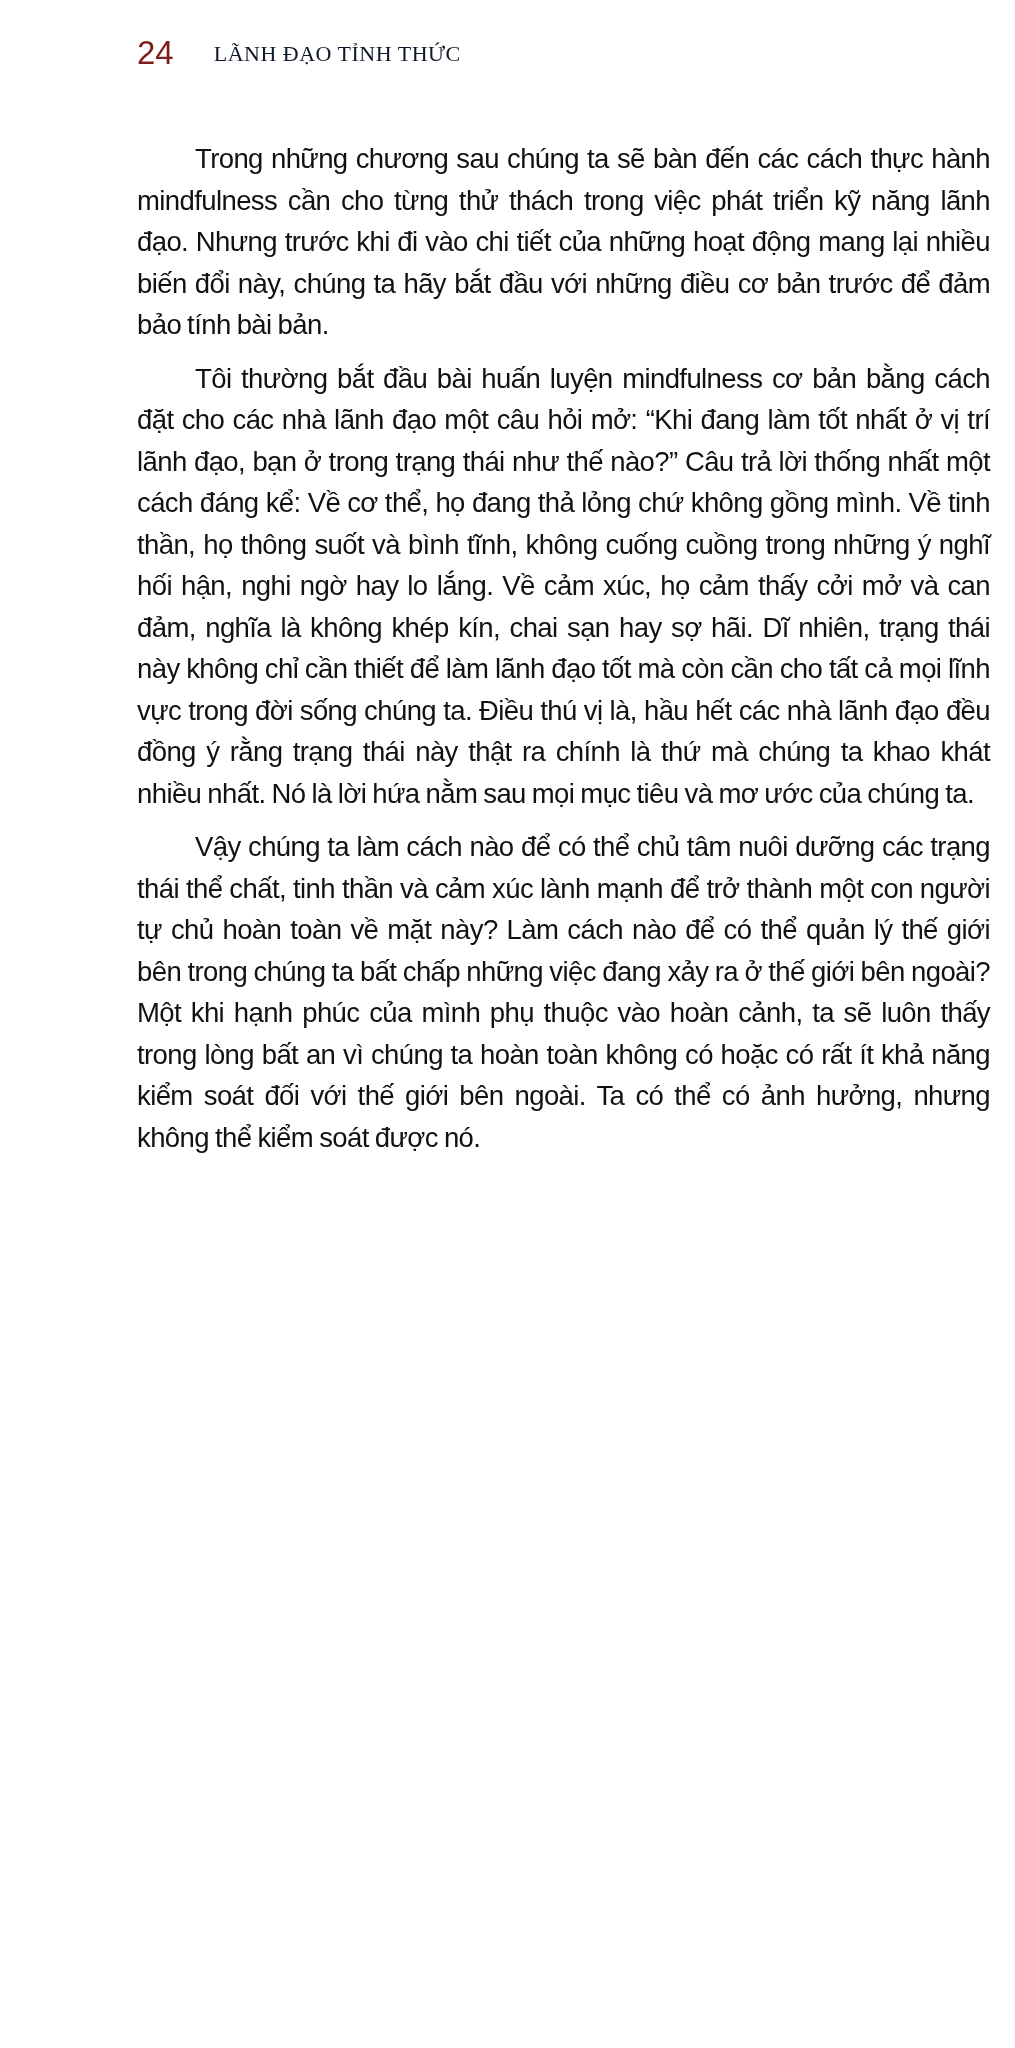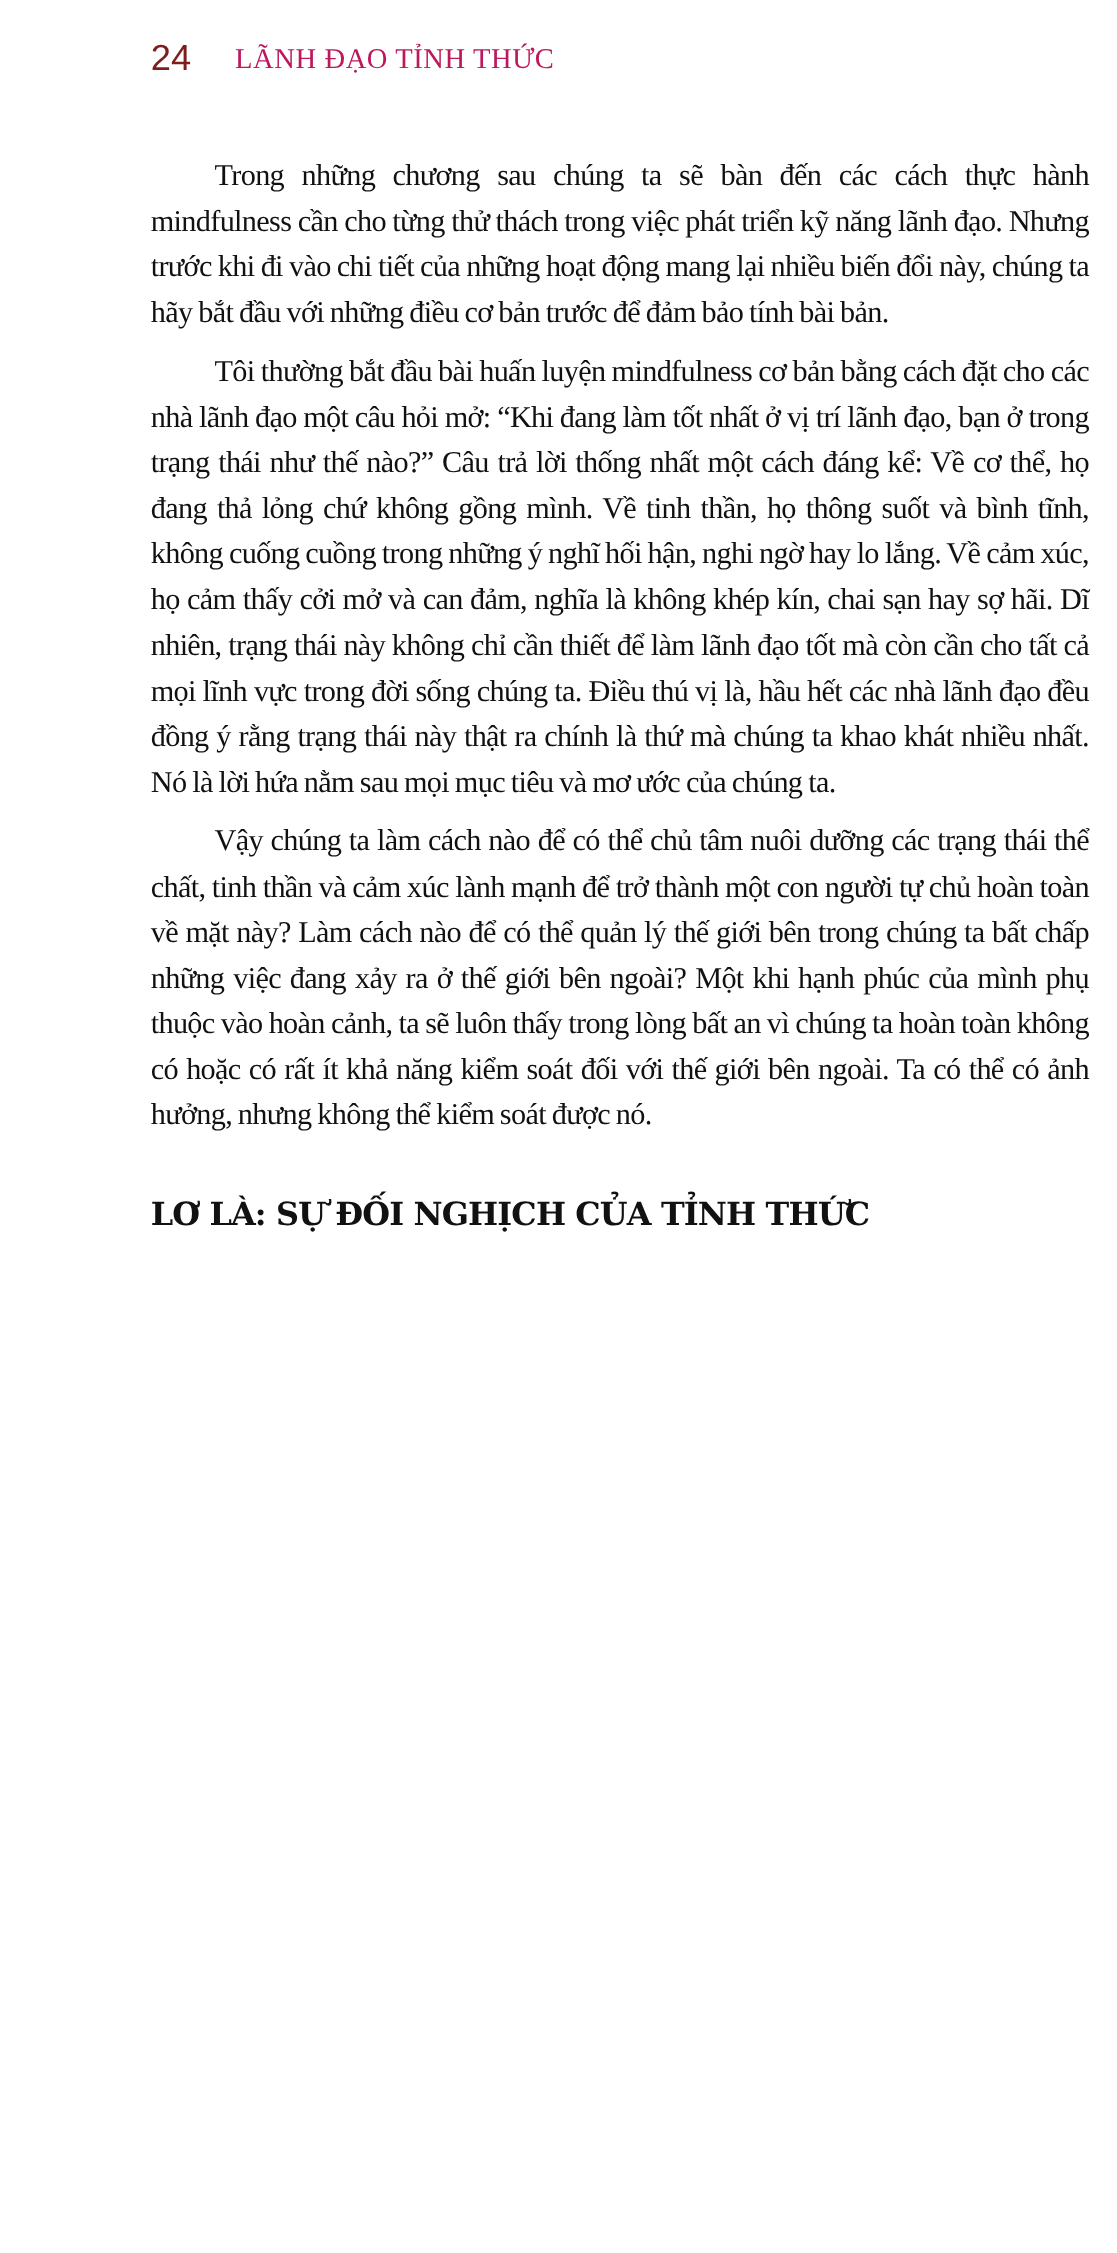--- a/index.html
+++ b/index.html
@@ -33,34 +33,34 @@
     font-family: "Liberation Sans", "DejaVu Sans", sans-serif;
     font-size: 33px;
     font-weight: 400;
     letter-spacing: 0px;
     color: #7f1d1d;
     margin-right: 40px;
     line-height: 1;
   }
   .book-title {
     font-family: "Liberation Serif", "DejaVu Serif", serif;
-    font-size: 26px;
+    font-size: 22px;
     letter-spacing: 0.5px;
-    color: #be185d;
+    color: #0f172a;
     line-height: 1;
     padding-top: 4px;
   }
   .content {
     position: absolute;
     top: 138px;
     left: 0;
     width: 853px;
   }
   .para {
-    font-family: Liberation Serif, serif;
+    font-family: Liberation Sans, sans-serif;
     font-size: 27.5px;
     line-height: 41.5px;
     text-align: justify;
     text-align-last: left;
     margin: 0 0 12px 0;
     letter-spacing: -0.6px;
     word-spacing: -1px;
     font-stretch: condensed;
   }
   .para.indent {
@@ -113,17 +113,16 @@
     <span class="book-title">LÃNH ĐẠO TỈNH THỨC</span>
   </div>
 
   <div class="content">
 
     <p class="para indent">Trong những chương sau chúng ta sẽ bàn đến các cách thực hành mindfulness cần cho từng thử thách trong việc phát triển kỹ năng lãnh đạo. Nhưng trước khi đi vào chi tiết của những hoạt động mang lại nhiều biến đổi này, chúng ta hãy bắt đầu với những điều cơ bản trước để đảm bảo tính bài bản.</p>
     <p class="para indent">Tôi thường bắt đầu bài huấn luyện mindfulness cơ bản bằng cách đặt cho các nhà lãnh đạo một câu hỏi mở: “Khi đang làm tốt nhất ở vị trí lãnh đạo, bạn ở trong trạng thái như thế nào?” Câu trả lời thống nhất một cách đáng kể: Về cơ thể, họ đang thả lỏng chứ không gồng mình. Về tinh thần, họ thông suốt và bình tĩnh, không cuống cuồng trong những ý nghĩ hối hận, nghi ngờ hay lo lắng. Về cảm xúc, họ cảm thấy cởi mở và can đảm, nghĩa là không khép kín, chai sạn hay sợ hãi. Dĩ nhiên, trạng thái này không chỉ cần thiết để làm lãnh đạo tốt mà còn cần cho tất cả mọi lĩnh vực trong đời sống chúng ta. Điều thú vị là, hầu hết các nhà lãnh đạo đều đồng ý rằng trạng thái này thật ra chính là thứ mà chúng ta khao khát nhiều nhất. Nó là lời hứa nằm sau mọi mục tiêu và mơ ước của chúng ta.</p>
     <p class="para indent">Vậy chúng ta làm cách nào để có thể chủ tâm nuôi dưỡng các trạng thái thể chất, tinh thần và cảm xúc lành mạnh để trở thành một con người tự chủ hoàn toàn về mặt này? Làm cách nào để có thể quản lý thế giới bên trong chúng ta bất chấp những việc đang xảy ra ở thế giới bên ngoài? Một khi hạnh phúc của mình phụ thuộc vào hoàn cảnh, ta sẽ luôn thấy trong lòng bất an vì chúng ta hoàn toàn không có hoặc có rất ít khả năng kiểm soát đối với thế giới bên ngoài. Ta có thể có ảnh hưởng, nhưng không thể kiểm soát được nó.</p>
 
 
-    <h2 class="section-heading">LƠ LÀ: SỰ ĐỐI NGHỊCH CỦA TỈNH THỨC</h2>
 
 
   </div>
 </div>
 
 </body></html>

